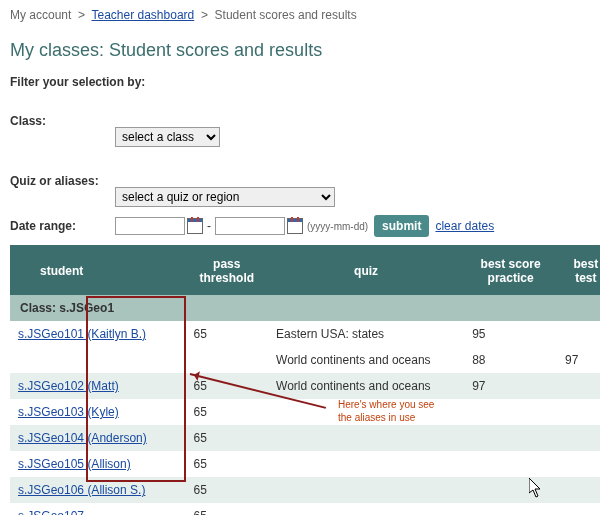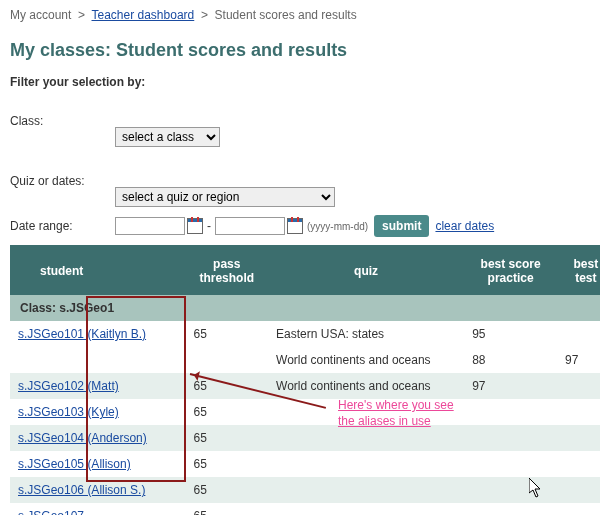--- a/index.html
+++ b/index.html
@@ -12,25 +12,25 @@
     background: #fff;
     width: 600px;
   }
   a { color: #1a4ba0; text-decoration: underline; }
   .breadcrumb { color: #666; margin-bottom: 18px; }
   .breadcrumb span { color: #666; }
   h1 {
     font-size: 18px;
     color: #3c6e6e;
     margin: 0 0 14px 0;
-    font-weight: bold;
+    font-weight: normal;
   }
   .filter-title { font-weight: bold; margin-bottom: 6px; }
   .filter-row { margin-bottom: 8px; display: flex; align-items: center; }
-  .filter-row label { display: inline-block; width: 105px; }
+  .filter-row label { display: inline-block; width: 105px; font-weight: bold; }
   select {
     font-family: inherit;
     font-size: 12px;
     border: 1px solid #999;
     background: #efefef;
     padding: 1px 2px;
     margin-top: 32px;
   }
   input[type=text] {
     font-family: inherit;
@@ -114,25 +114,24 @@
   }
   .annot-arrow::before{
     content:"";
     position:absolute;
     left:-1px; top:-4px;
     border:5px solid transparent;
     border-right-color:#8b1a1a;
   }
   .annot-text{
     position:absolute;
-    color:#ec4899;
-    font-size:12px;
+    color:#c2410c;
+    font-size:10px;
     line-height:1.3;
     pointer-events:none;
-    text-decoration:underline;
   }
   .cursor{
     position:absolute;
     width:14px;height:20px;
     pointer-events:none;
   }
   .cursor svg{display:block;}
 </style>
 </head>
 <body>
@@ -150,21 +149,21 @@
 <div class="filter-title">Filter your selection by:</div>
 
 <div class="filter-row">
   <label>Class:</label>
   <select style="width:105px;">
     <option>select a class</option>
   </select>
 </div>
 
 <div class="filter-row">
-  <label>Quiz or dates:</label>
+  <label>Quiz or aliases:</label>
   <select style="width:220px;">
     <option>select a quiz or region</option>
   </select>
 </div>
 
 <div class="filter-row">
   <label>Date range:</label>
   <input type="text" style="">
   <span class="cal-icon"></span>
   <span style="margin:0 4px;">-</span>

